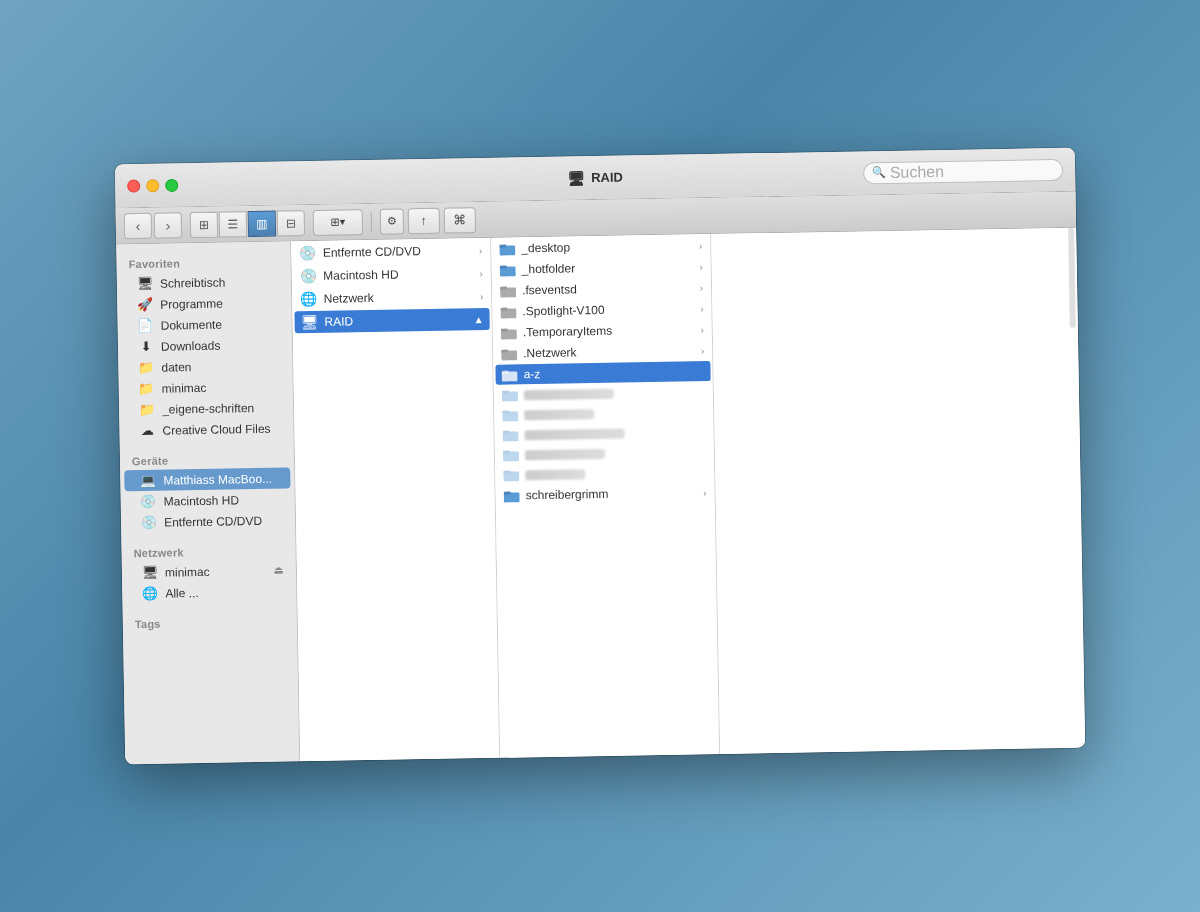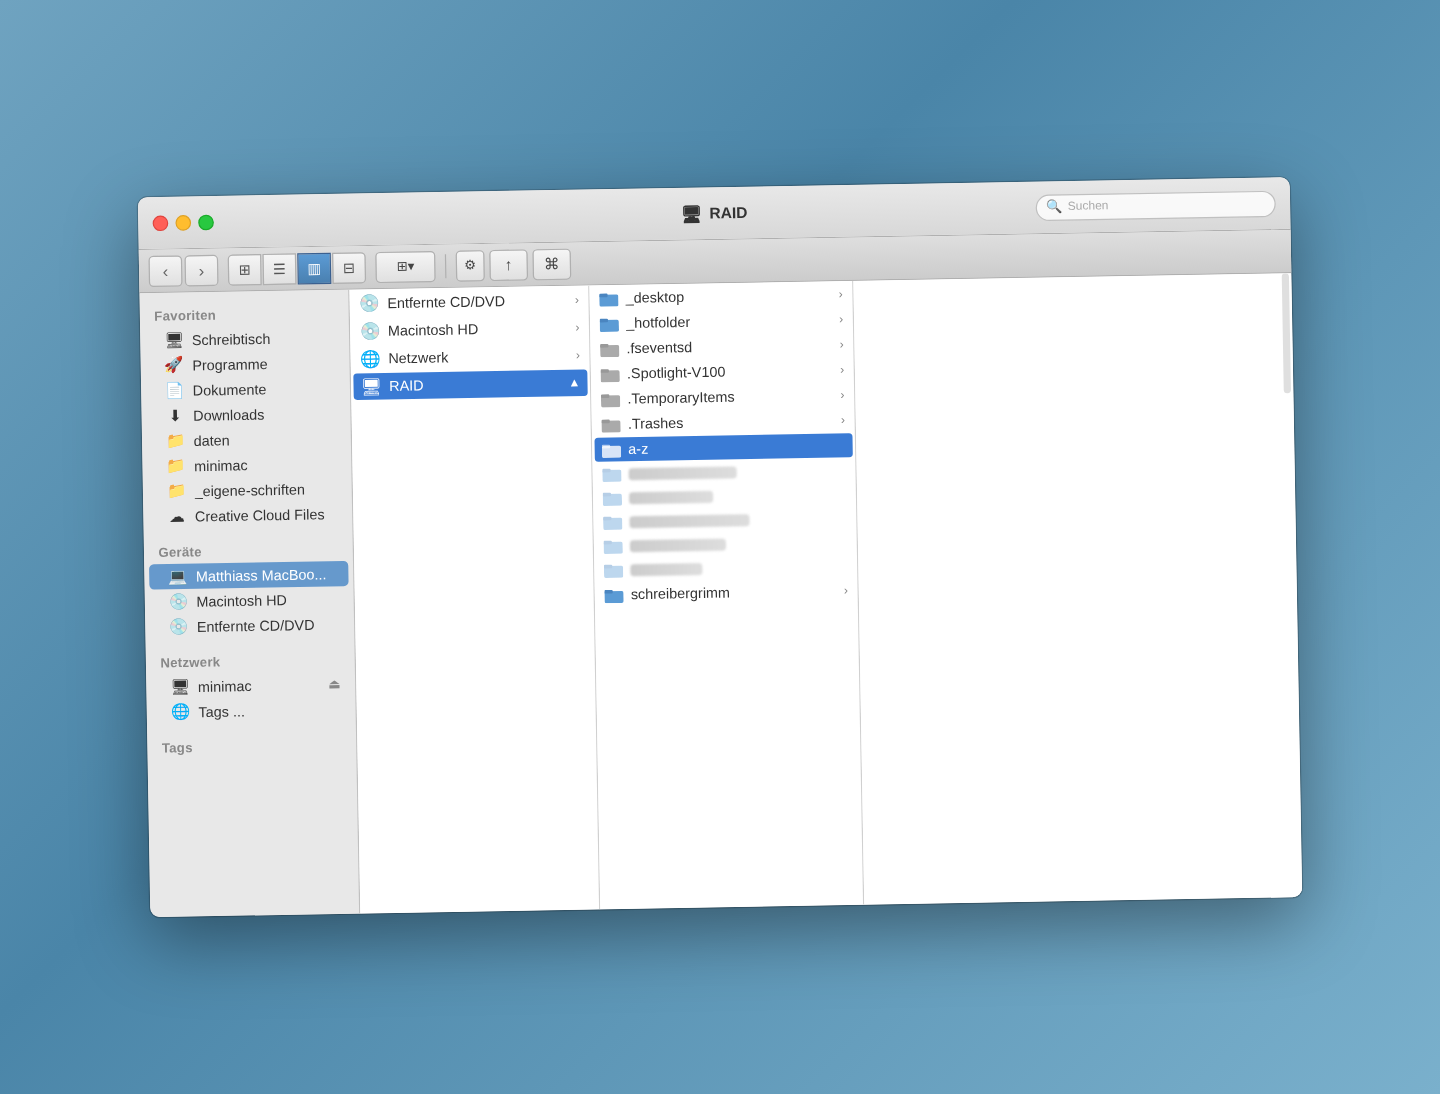--- a/index.html
+++ b/index.html
@@ -330,21 +330,21 @@
       <div class="traffic-light close"></div>
       <div class="traffic-light minimize"></div>
       <div class="traffic-light maximize"></div>
     </div>
     <div class="title-center">
       <span class="title-icon">🖥</span>
       <span>RAID</span>
     </div>
     <div class="search-bar">
       <span>🔍</span>
-      <span style="font-size:10px;color:#aaa;">Suchen</span>
+      <span style="font-size:16px;color:#aaa;">Suchen</span>
     </div>
   </div>
 
   <div class="toolbar">
     <div class="toolbar-nav">
       <div class="nav-btn">
         <span>‹</span>
       </div>
       <div class="nav-btn">
         <span>›</span>
@@ -438,21 +438,21 @@
       </div>
 
       <div class="sidebar-section-header" style="margin-top:8px;">Netzwerk</div>
       <div class="sidebar-item">
         <span class="item-icon">🖥</span>
         <span class="item-label">minimac</span>
         <span class="sidebar-eject">⏏</span>
       </div>
       <div class="sidebar-item">
         <span class="item-icon">🌐</span>
-        <span class="item-label">Tags ...</span>
+        <span class="item-label">Alle ...</span>
       </div>
 
       <div class="sidebar-section-header" style="margin-top:8px;">Tags</div>
     </div>
 
     <div class="content-area">
 
       <div class="column" style="min-width:200px;">
         <div class="column-item">
           <span class="folder-icon" style="color:#888;">💿</span>
@@ -515,21 +515,21 @@
             <rect x="0" y="2" width="7" height="3" rx="1" fill="#999"></rect>
           </svg>
           <span>.TemporaryItems</span>
           <span class="arrow-icon">›</span>
         </div>
         <div class="column-item">
           <svg width="16" height="13" viewBox="0 0 16 13" style="flex-shrink:0;">
             <rect x="0" y="3" width="16" height="10" rx="1.5" fill="#aaa"></rect>
             <rect x="0" y="2" width="7" height="3" rx="1" fill="#999"></rect>
           </svg>
-          <span>.Trashes</span>
+          <span>.Netzwerk</span>
           <span class="arrow-icon">›</span>
         </div>
         <div class="column-item selected">
           <svg width="16" height="13" viewBox="0 0 16 13" style="flex-shrink:0;">
             <rect x="0" y="3" width="16" height="10" rx="1.5" fill="white" opacity="0.8"></rect>
             <rect x="0" y="2" width="7" height="3" rx="1" fill="white" opacity="0.6"></rect>
           </svg>
           <span>a-z</span>
         </div>
 

